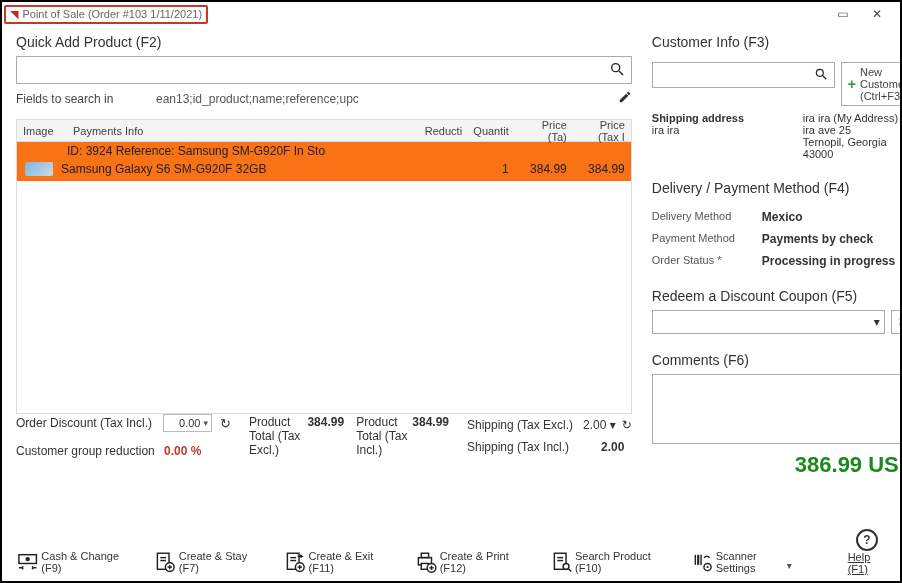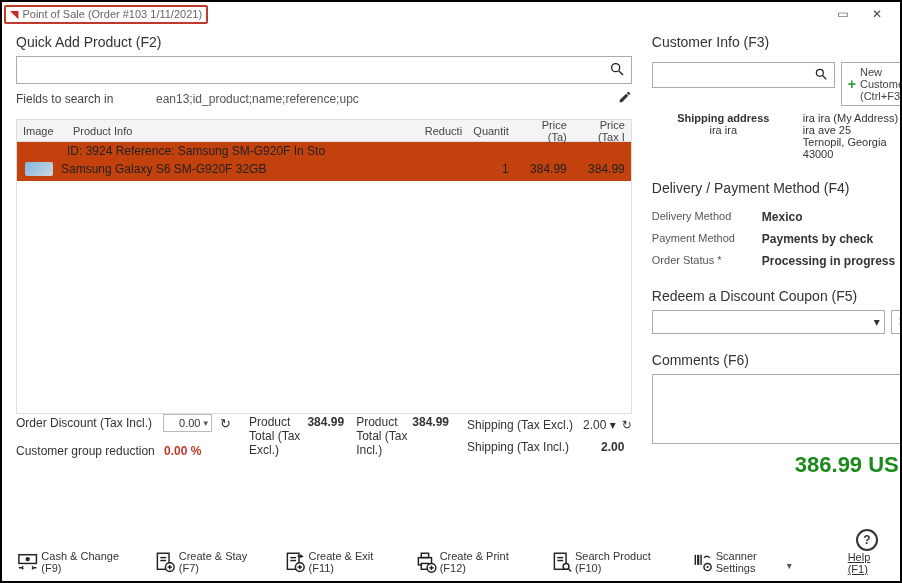--- a/index.html
+++ b/index.html
@@ -28,21 +28,21 @@
 
     .table { margin-top:12px; border:1px solid #ddd; height:295px; }
     .thead { display:flex; background:#f4f4f4; border-bottom:1px solid #ddd; font-size:11px; color:#444; height:22px; align-items:center; }
     .th { padding:0 6px; }
     .th.image{width:50px}
     .th.info{flex:1}
     .th.reducti{width:48px;text-align:right}
     .th.qty{width:48px;text-align:right}
     .th.pt1{width:58px;text-align:right}
     .th.pt2{width:58px;text-align:right}
-    .row-sel { background:#c2410c; }
+    .row-sel { background:#f97316; }
     .row1 { display:flex; padding:2px 6px; font-size:12px; color:#222; }
     .row1 .cell-info { padding-left:44px; }
     .row2 { display:flex; padding:2px 6px; font-size:12px; color:#222; }
     .row2 .imgcell { width:38px; padding-left:2px; }
     .row2 .namecell { flex:1; }
     .row2 .num { width:48px; text-align:right; }
     .row2 .price { width:58px; text-align:right; }
     .phone-thumb { width:28px; height:14px; background: linear-gradient(135deg,#7fb5e2,#d0d9e0); border-radius:2px; display:inline-block; }
 
     .totals-row { display:flex; margin-top:0; gap:18px; align-items:center; font-size:12px;}
@@ -54,21 +54,21 @@
     .line .refresh { font-size:13px; }
     .red { color:#C1392B; font-weight:bold; }
 
     .totals-mid { width:200px; display:flex; flex-direction:row; gap:12px;}
     .totals-mid .pline { display:flex; justify-content:space-between;}
     .totals-mid .pline .v{font-weight:bold;}
     .totals-ship { flex:1; display:flex; flex-direction:column; gap:8px;}
     .totals-ship .sline { display:flex; align-items:center; gap:6px;}
 
     .cust-grid { display:flex; margin-top:6px; gap:8px; }
-    .cust-left-sub { width:150px;text-align:center; }
+    .cust-left-sub { width:150px; }
     .ship-head { font-weight:bold; font-size:11px; }
     .small { font-size:11px; color:#333;}
     .new-cust { border:1px solid #aaa; padding:3px 6px; display:flex; align-items:center; gap:4px; font-size:11px; color:#444;}
     .plus { color:#2e9e3a; font-weight:bold; font-size:14px; }
     .cust-search-row { display:flex; gap:6px; align-items:stretch; }
     .cust-search-row .searchbox{ flex:1; height:26px;}
     .delpay { margin-top:20px; }
     .kv{ display:flex; margin-top:8px; }
     .kv .k{ width:110px; color:#555; font-size:11px;}
     .kv .v{ font-weight:bold; font-size:12px;}
@@ -121,21 +121,21 @@
       <span class="edit-icon">
         <svg width="14" height="14" viewBox="0 0 24 24" fill="#333">
             <path d="M3 17.25V21h3.75l11-11-3.75-3.75-11 11zM20.7 7.04a1 1 0 000-1.41l-2.34-2.34a1 1 0 00-1.41 0l-1.83 1.83 3.75 3.75 1.83-1.83z"></path>
           </svg>
       </span>
     </div>
 
     <div class="table">
       <div class="thead">
         <div class="th image">Image</div>
-        <div class="th info">Product Info</div>
+        <div class="th info">Payments Info</div>
         <div class="th reducti">Reducti</div>
         <div class="th qty">Quantit</div>
         <div class="th pt1">Price (Ta)</div>
         <div class="th pt2">Price (Tax I</div>
       </div>
       <div class="row-sel">
         <div class="row1">
           <div class="cell-info">ID: 3924 Reference: Samsung SM-G920F In Sto</div>
         </div>
         <div class="row2">

